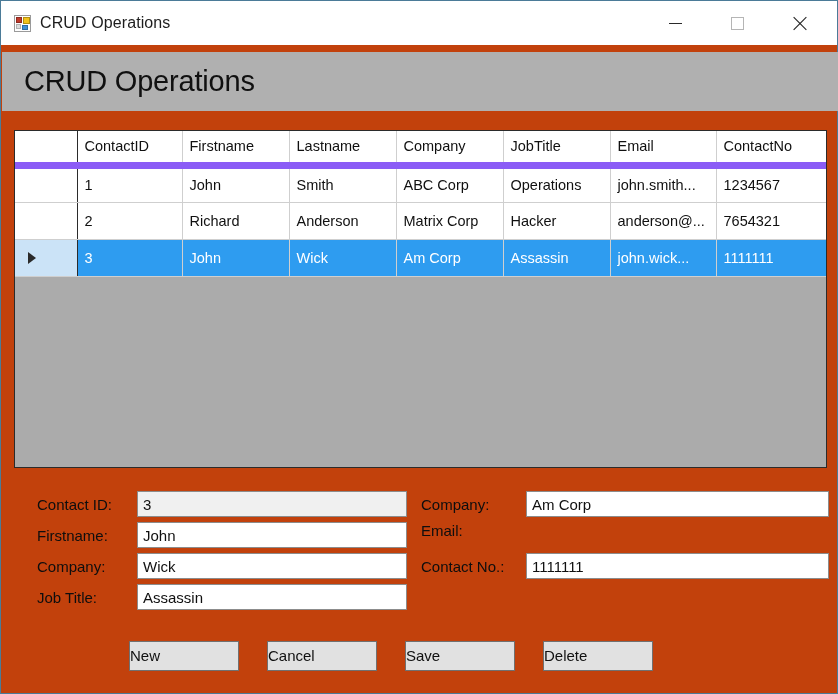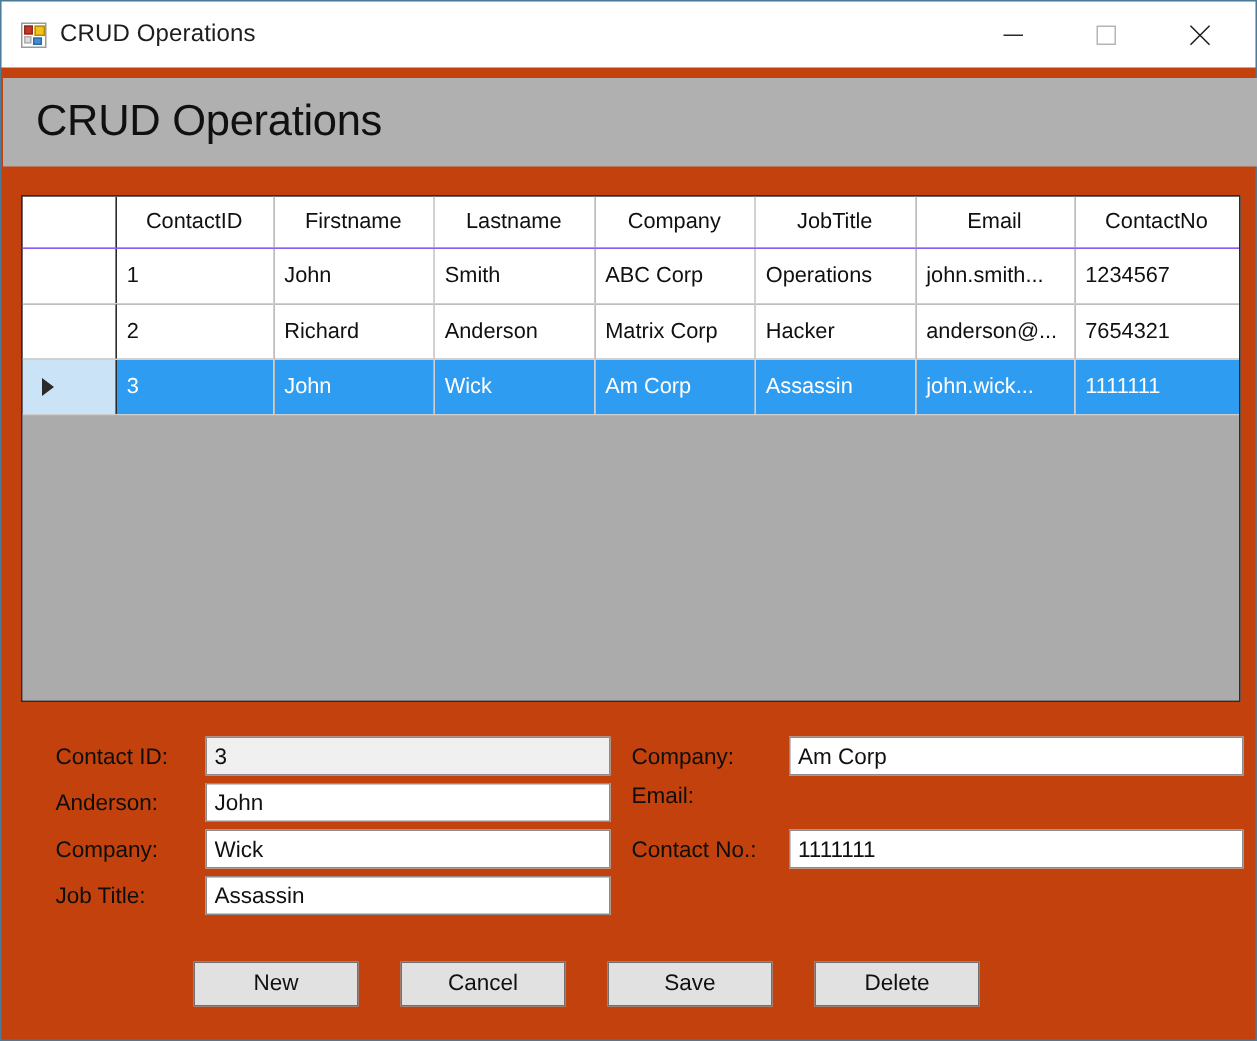--- a/index.html
+++ b/index.html
@@ -150,22 +150,21 @@
     white-space: nowrap;
     overflow: hidden;
     border-right: 1px solid #cfcfcf;
     border-bottom: 1px solid #cfcfcf;
     background: #ffffff;
     height: 37px;
     vertical-align: middle;
   }
   table.dgv th {
     height: 34px;
-    border-bottom: 1px solid #8b5cf6;
-    text-align: center;
+    border-bottom: 7px solid #8b5cf6;
   }
   table.dgv th.rowhdr, table.dgv td.rowhdr {
     background: #ffffff;
     border-right: 1px solid #2b2b2b;
     padding: 0;
   }
   table.dgv tr.selected td {
     background: #2e9cf0;
     color: #ffffff;
   }
@@ -247,21 +246,20 @@
   }
   .form-button {
     width: 110px;
     height: 30px;
     box-sizing: border-box;
     border: 1px solid #707070;
     background: #e1e1e1;
     font-family: "Liberation Sans", sans-serif;
     font-size: 15px;
     color: #101010;
-    text-align: center;
     line-height: 28px;
     cursor: default;
   }
 </style>
 </head>
 <body>
 
 <div id="window">
 
   <div id="titlebar">
@@ -348,21 +346,21 @@
       </tbody>
     </table>
     <div id="grid-filler"></div>
   </div>
 
   <div class="field-row" id="row-contactid">
     <span class="field-label">Contact ID:</span>
     <input class="field-input readonly" type="text" readonly="" value="3" style="">
   </div>
   <div class="field-row" id="row-firstname">
-    <span class="field-label">Anderson:</span>
+    <span class="field-label">Firstname:</span>
     <input class="field-input" type="text" value="John" style="">
   </div>
   <div class="field-row" id="row-lastname">
     <span class="field-label">Company:</span>
     <input class="field-input" type="text" value="Wick" style="">
   </div>
   <div class="field-row" id="row-jobtitle">
     <span class="field-label">Job Title:</span>
     <input class="field-input" type="text" value="Assassin" style="">
   </div>

